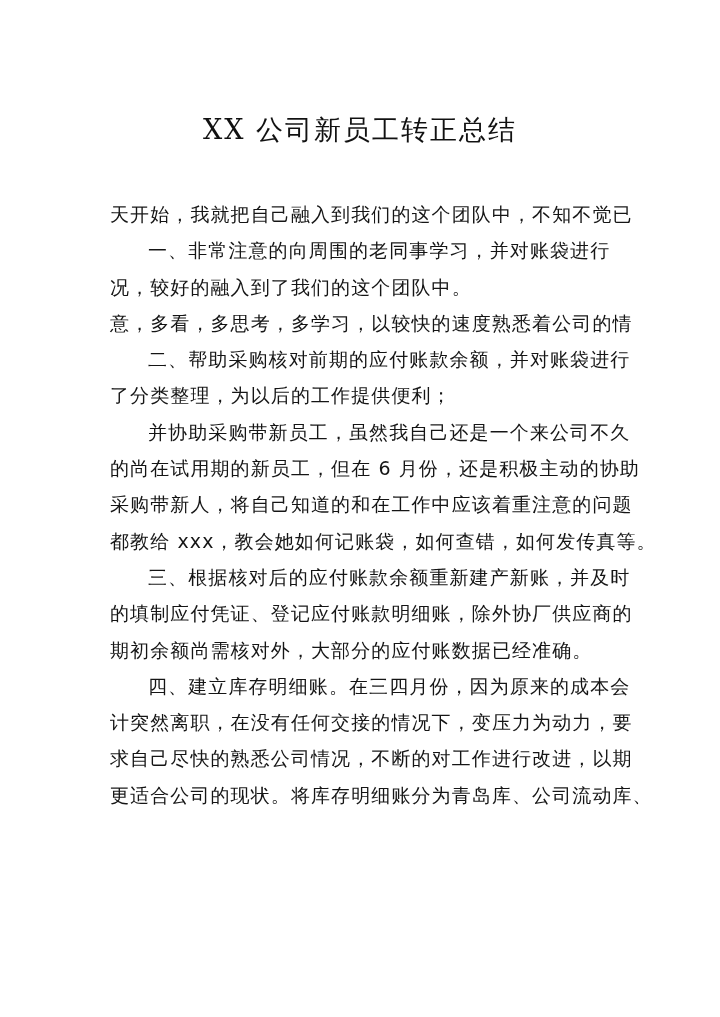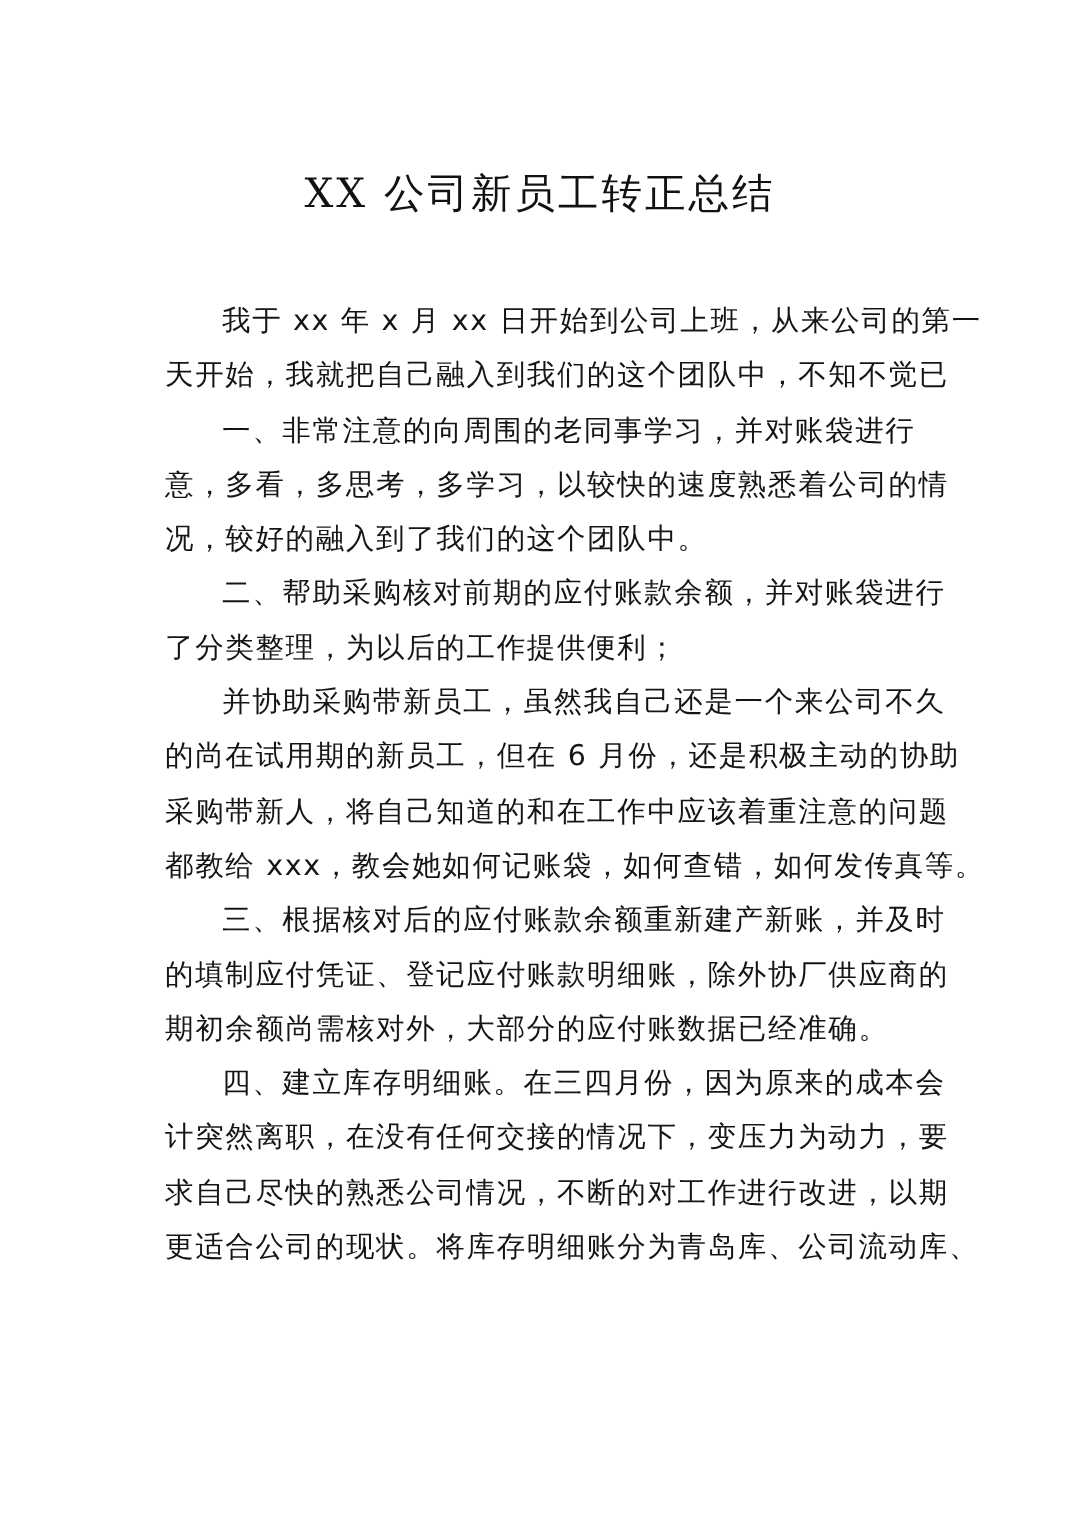--- a/index.html
+++ b/index.html
@@ -54,26 +54,25 @@
       padding-left: 38px;
     }
   </style>
 </head>
 <body>
 
 <div class="page">
   <h1 class="title">XX 公司新员工转正总结</h1>
 
   <div class="body-text">
-    <div class="line indent">我于 xx 年 x 月 xx 日开始到公司上班，从来公司的第一</div>
     <div class="line">天开始，我就把自己融入到我们的这个团队中，不知不觉已</div>
 
     <div class="line indent">一、非常注意的向周围的老同事学习，并对账袋进行</div>
+    <div class="line">况，较好的融入到了我们的这个团队中。</div>
     <div class="line">意，多看，多思考，多学习，以较快的速度熟悉着公司的情</div>
-    <div class="line">况，较好的融入到了我们的这个团队中。</div>
 
     <div class="line indent">二、帮助采购核对前期的应付账款余额，并对账袋进行</div>
     <div class="line">了分类整理，为以后的工作提供便利；</div>
 
     <div class="line indent">并协助采购带新员工，虽然我自己还是一个来公司不久</div>
     <div class="line">的尚在试用期的新员工，但在 6 月份，还是积极主动的协助</div>
     <div class="line">采购带新人，将自己知道的和在工作中应该着重注意的问题</div>
     <div class="line">都教给 xxx，教会她如何记账袋，如何查错，如何发传真等。</div>
 
     <div class="line indent">三、根据核对后的应付账款余额重新建产新账，并及时</div>

